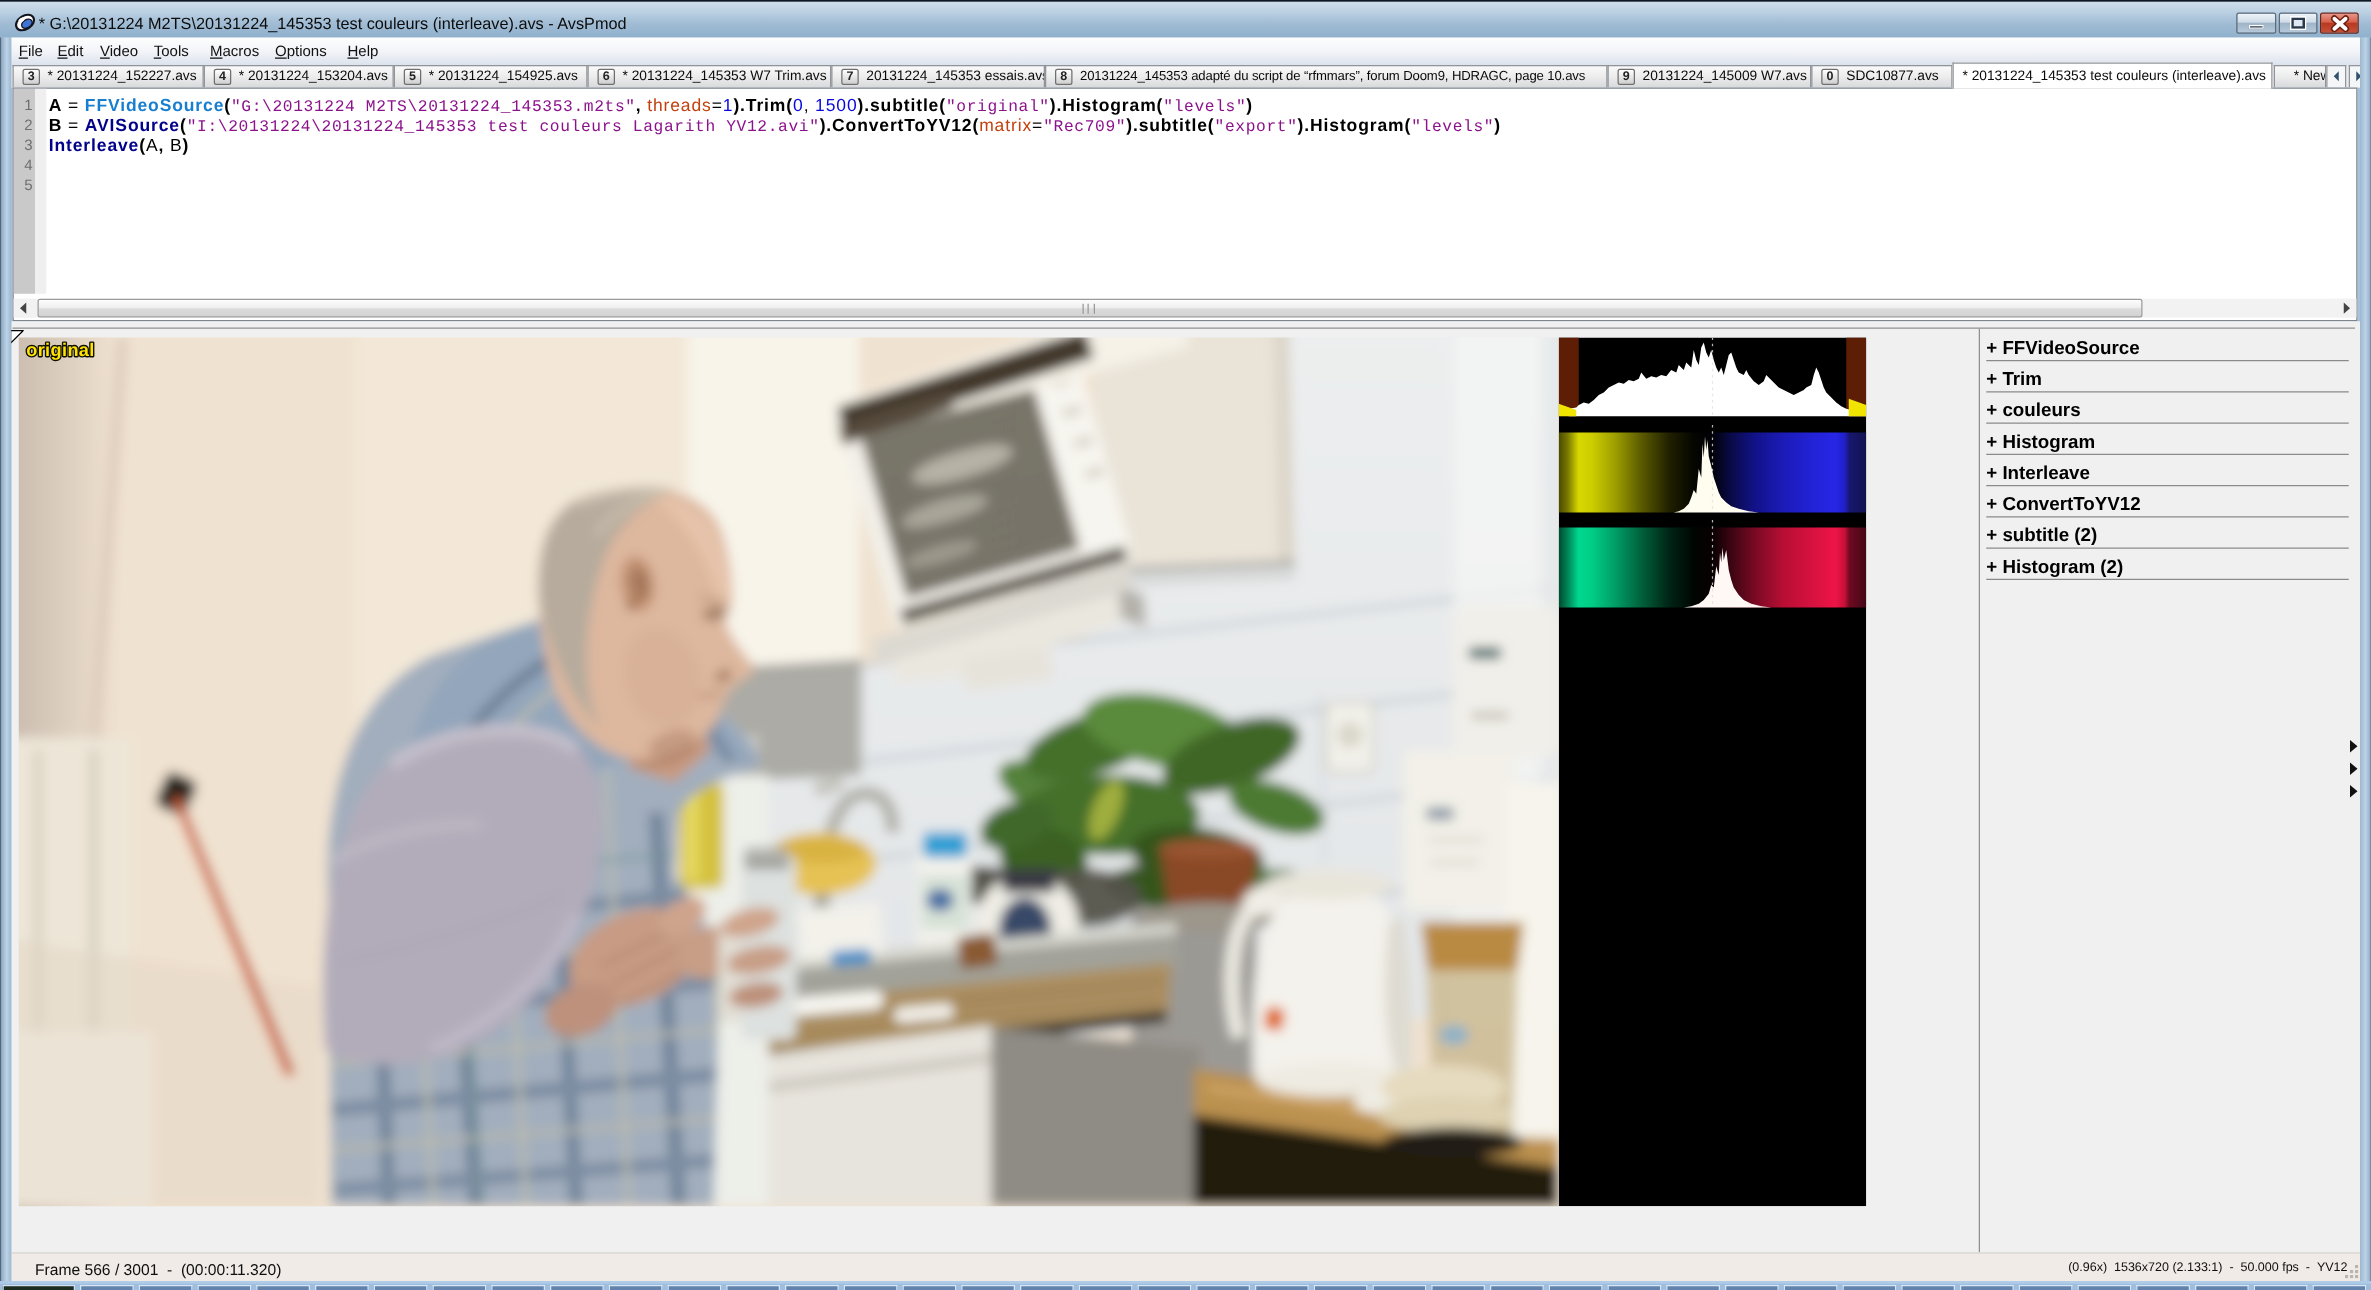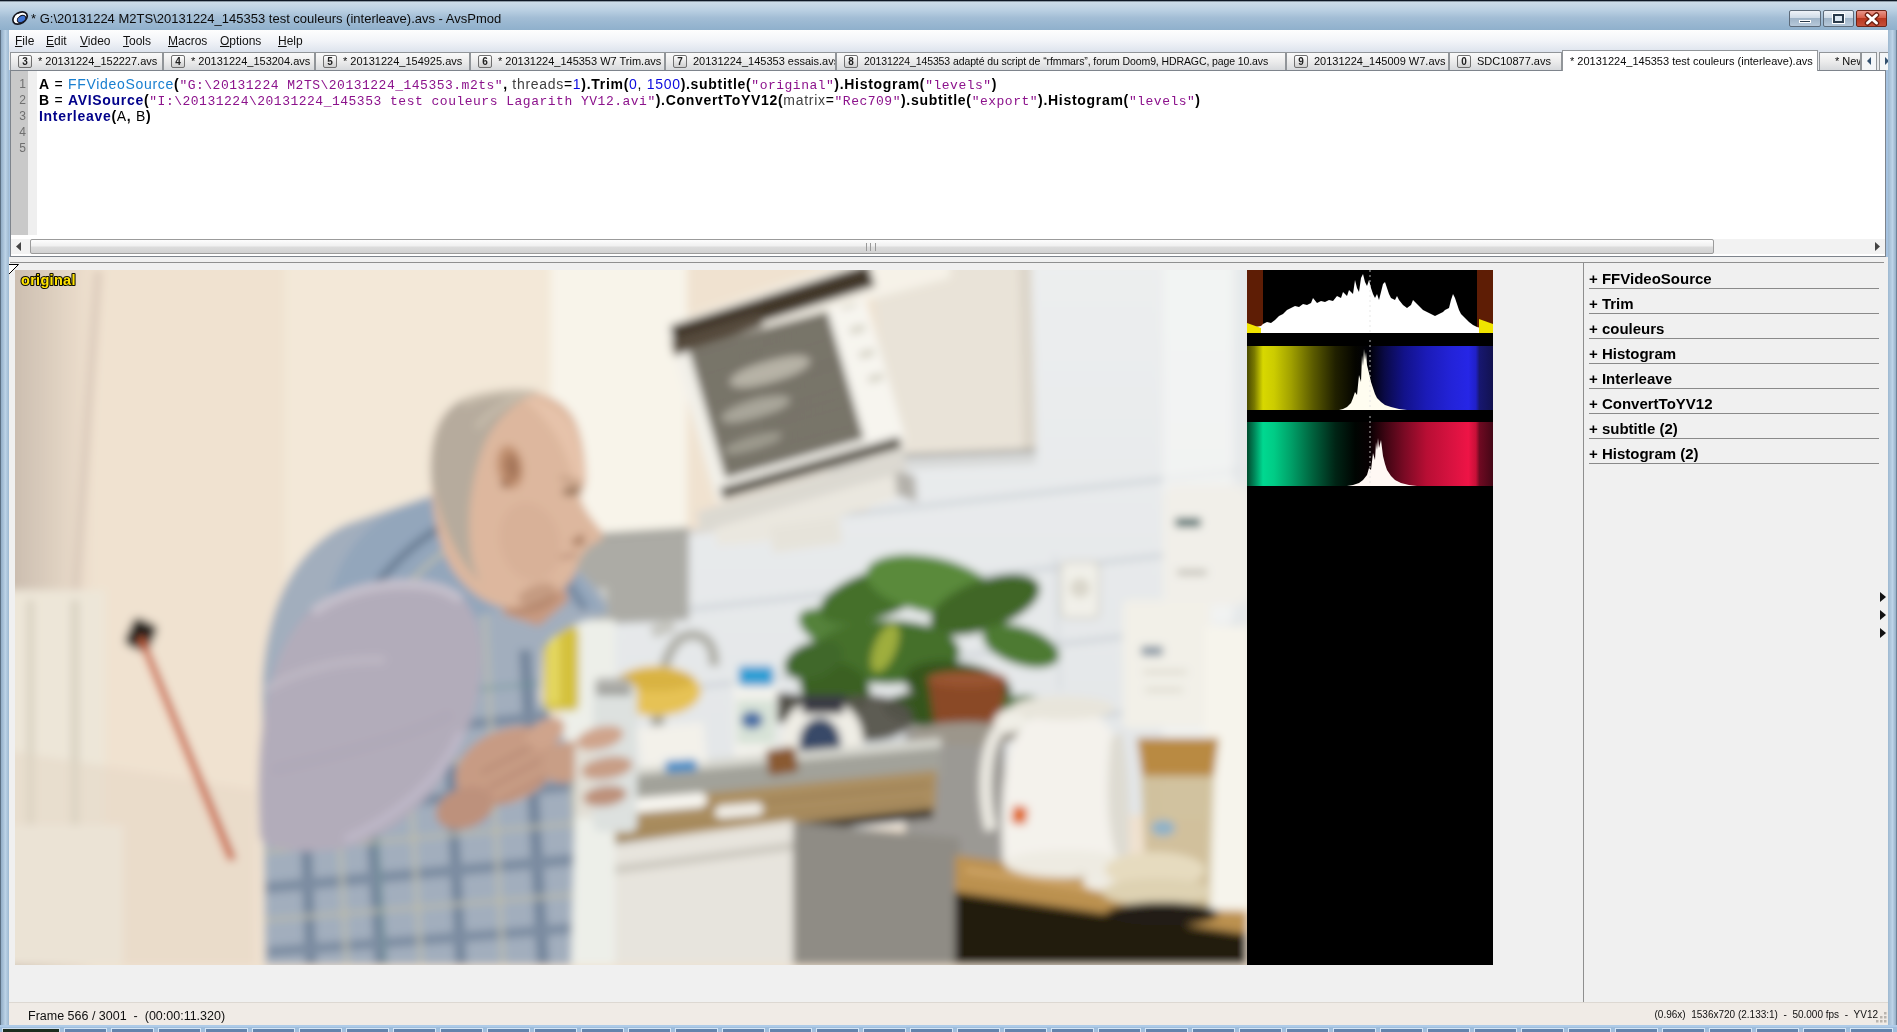--- a/index.html
+++ b/index.html
@@ -26,24 +26,24 @@
 .tabactive{background:#ffffff;top:-2px;height:21px;z-index:3;}
 .tabactive .tt{left:7px;top:4px;}
 
 #codepane{position:absolute;left:10px;top:70px;width:1876px;height:187px;background:#ffffff;border:1px solid #7e848c;}
 #gutter{position:absolute;left:0;top:0;width:17px;height:164px;background:#c9c9c9;}
 #fold{position:absolute;left:17px;top:0;width:9px;height:164px;background:#efefef;}
 .lnum{position:absolute;width:15px;text-align:right;font-size:12px;color:#6f6f6f;}
 .cline{position:absolute;left:28px;font-size:14px;letter-spacing:0.7px;white-space:pre;color:#000;}
 .cline b{font-weight:bold;}
 .fncore{color:#01018a;font-weight:bold;}
-.fnplug{color:#187fd0;font-weight:normal;text-align:center;}
+.fnplug{color:#187fd0;font-weight:bold;text-align:center;}
 .str{font-family:"Liberation Mono",monospace;font-size:13px;letter-spacing:0.5px;color:#8c128c;}
 .num{color:#0a0adf;}
-.par{color:#404040;}
+.par{color:#c2410c;}
 .bk{color:#000;font-weight:bold;}
 
 #hscroll{position:absolute;left:0;top:168px;width:1874px;height:15px;background:#f2f2f2;}
 .sarrow{position:absolute;top:0;width:17px;height:15px;background:#f2f2f2;}
 #hthumb{position:absolute;left:19px;top:0px;width:1684px;height:15px;background:linear-gradient(#fdfdfd 0%,#f0f0f0 45%,#dcdcdc 55%,#d2d2d2 100%);border:1px solid #9b9b9b;border-radius:2px;}
 
 #vidpane{position:absolute;left:9px;top:257px;width:1879px;height:745px;background:#f0f0f0;}
 #sepline{position:absolute;left:10px;top:262px;width:1874px;height:1px;background:#909090;}
 #rpline{position:absolute;left:1583px;top:263px;width:1px;height:739px;background:#8f8f8f;}
 .rpitem{position:absolute;left:1589px;font-size:15px;font-weight:bold;color:#000;}

